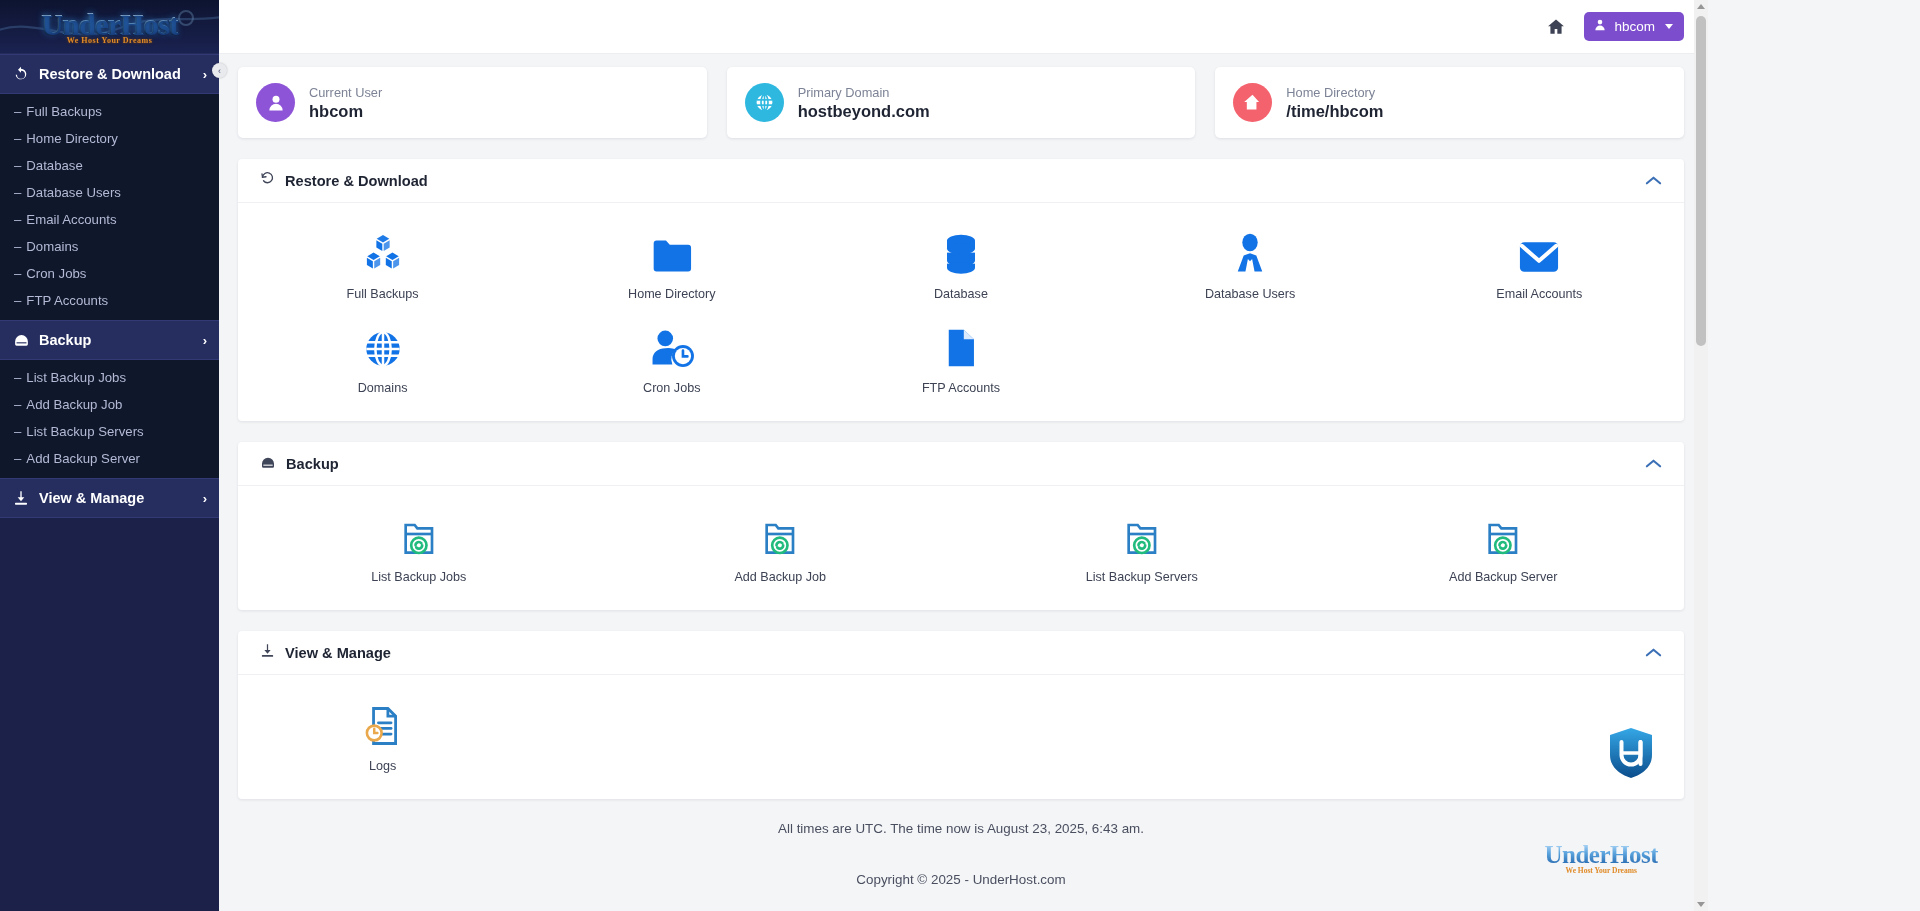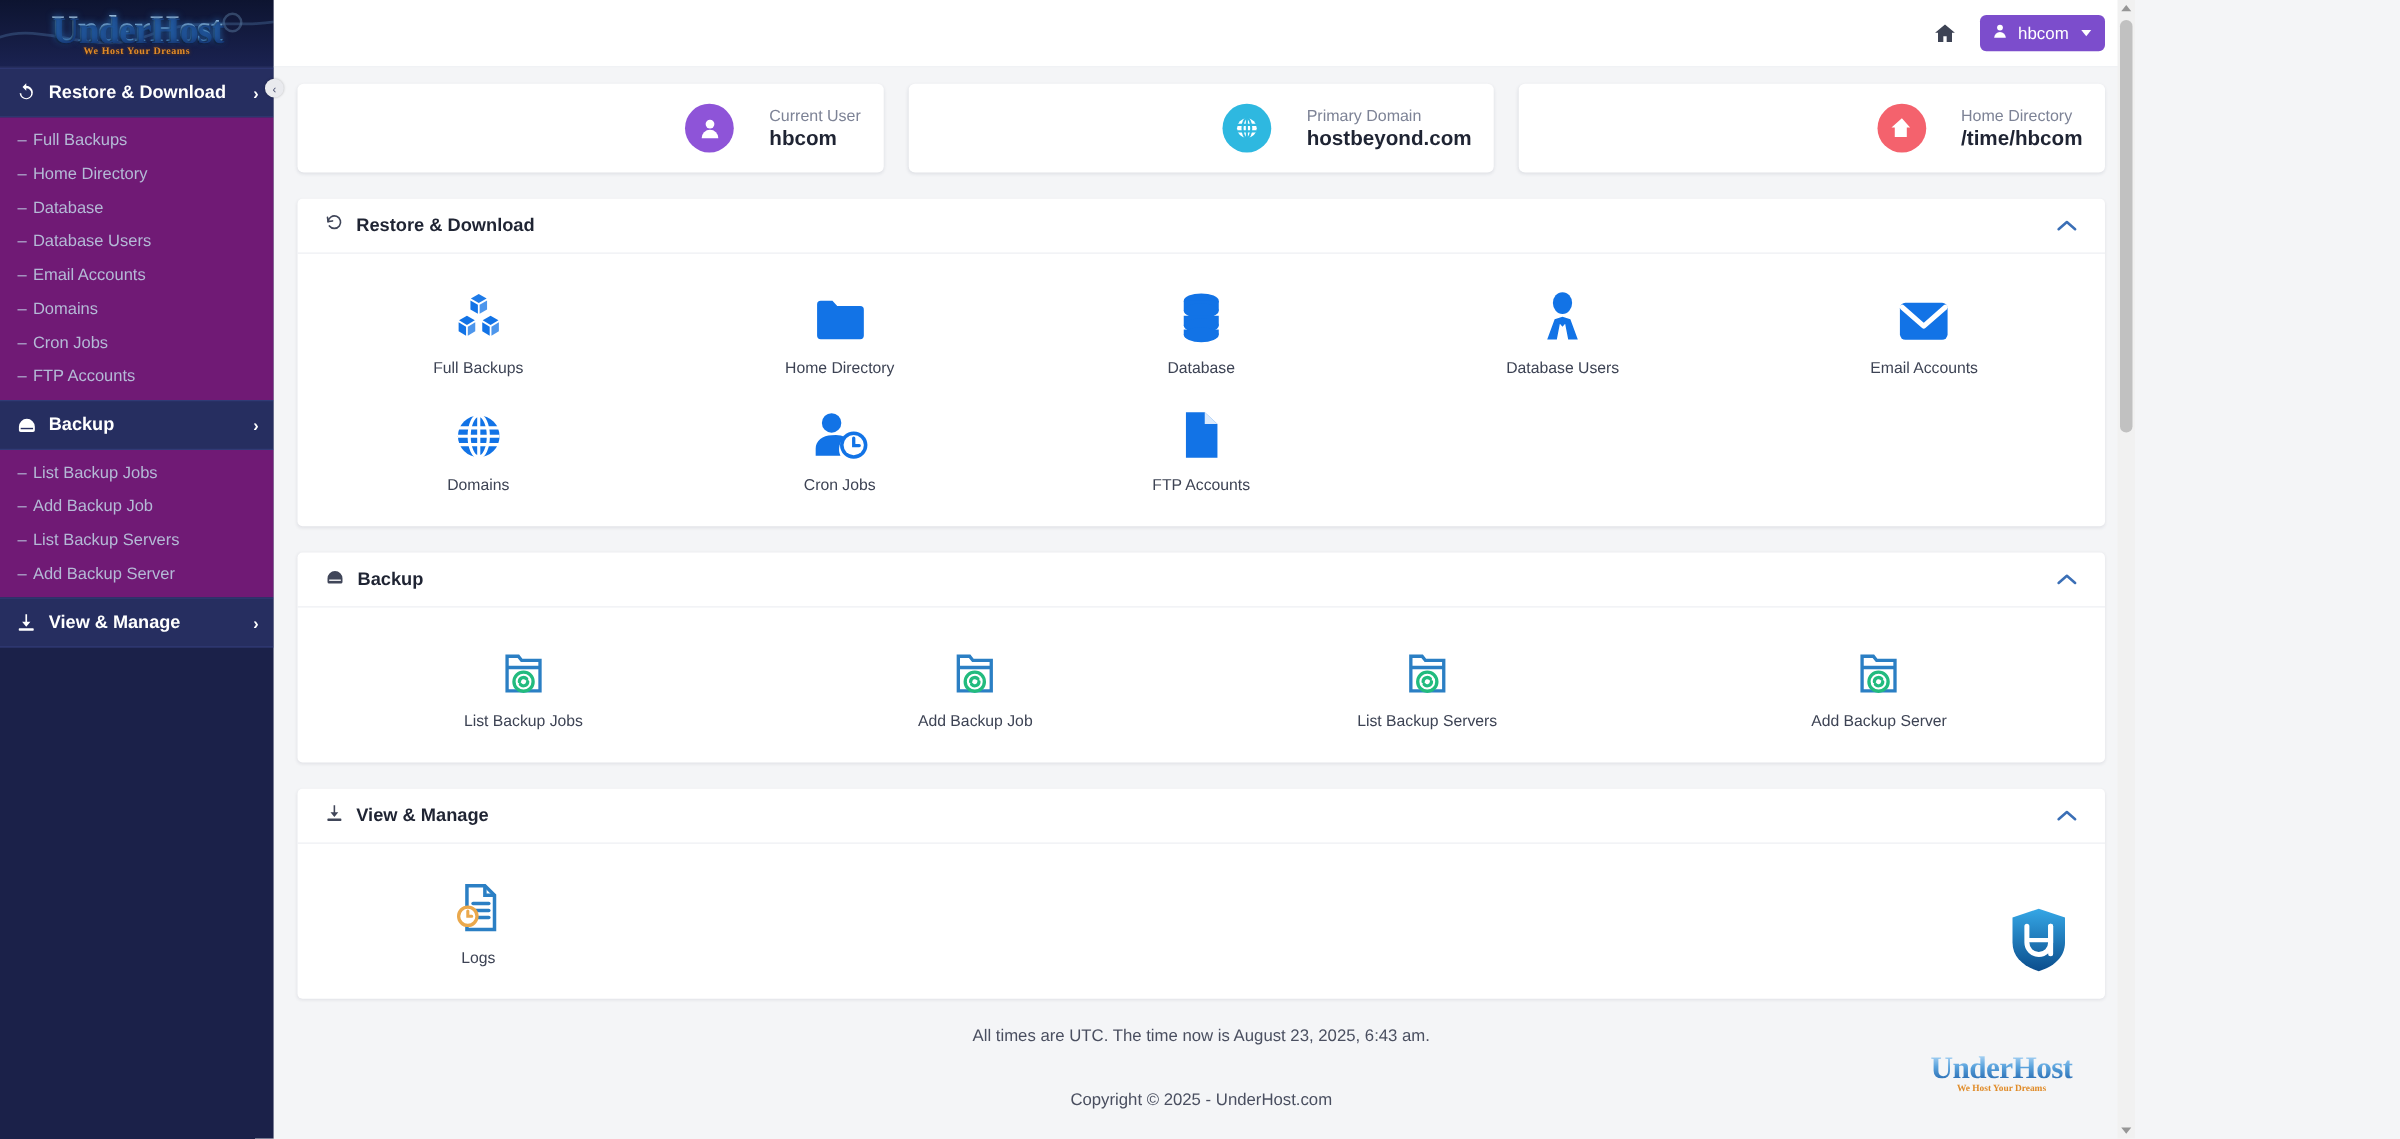--- a/index.html
+++ b/index.html
@@ -58,21 +58,21 @@
     cursor: pointer;
     white-space: nowrap;
   }
   .nav-group-head .ng-ico {
     width: 22px; display: flex; align-items: center; justify-content: center;
     margin-right: 7px; flex: 0 0 22px;
   }
   .nav-group-head .ng-label { flex: 1 1 auto; }
   .nav-group-head .ng-arrow { font-size: 13px; font-weight: bold; color:#fff; }
 
-  .nav-sub { background: #701a75; padding: 4px 0 6px 0; }
+  .nav-sub { background: #0f172a; padding: 4px 0 6px 0; }
   .nav-sub-item {
     display: block;
     padding: 6px 0 6px 14px;
     color: #b4bad6; font-size: 13.2px;
     text-decoration: none; cursor: pointer;
     white-space: nowrap;
   }
   .nav-sub-item .dash { margin-right: 5px; }
 
   .sidebar-collapse {
@@ -108,21 +108,21 @@
     border-top:5px solid #fff; margin-left:3px;
   }
 
   .content { padding: 13px 24px 0 19px; }
 
   
   .stats { display: flex; gap: 20px; }
   .stat-card {
     flex: 1 1 0; background: #fff; border-radius: 5px;
     box-shadow: 0 1px 3px rgba(20,25,60,.10);
-    height: 71px; display: flex; align-items: center; padding: 0 18px; gap: 28px; justify-content: flex-end;
+    height: 71px; display: flex; align-items: center; padding: 0 18px; gap: 14px;
   }
   .stat-ico {
     width: 39px; height: 39px; border-radius: 50%;
     display: flex; align-items: center; justify-content: center; flex: 0 0 39px;
   }
   .stat-txt { display: flex; flex-direction: column; gap: 2px; min-width:0; }
   .stat-label { font-size: 12.8px; color: #7d8396; }
   .stat-value { font-size: 16.5px; font-weight: bold; color: #1f2433; white-space:nowrap; }
 
   

